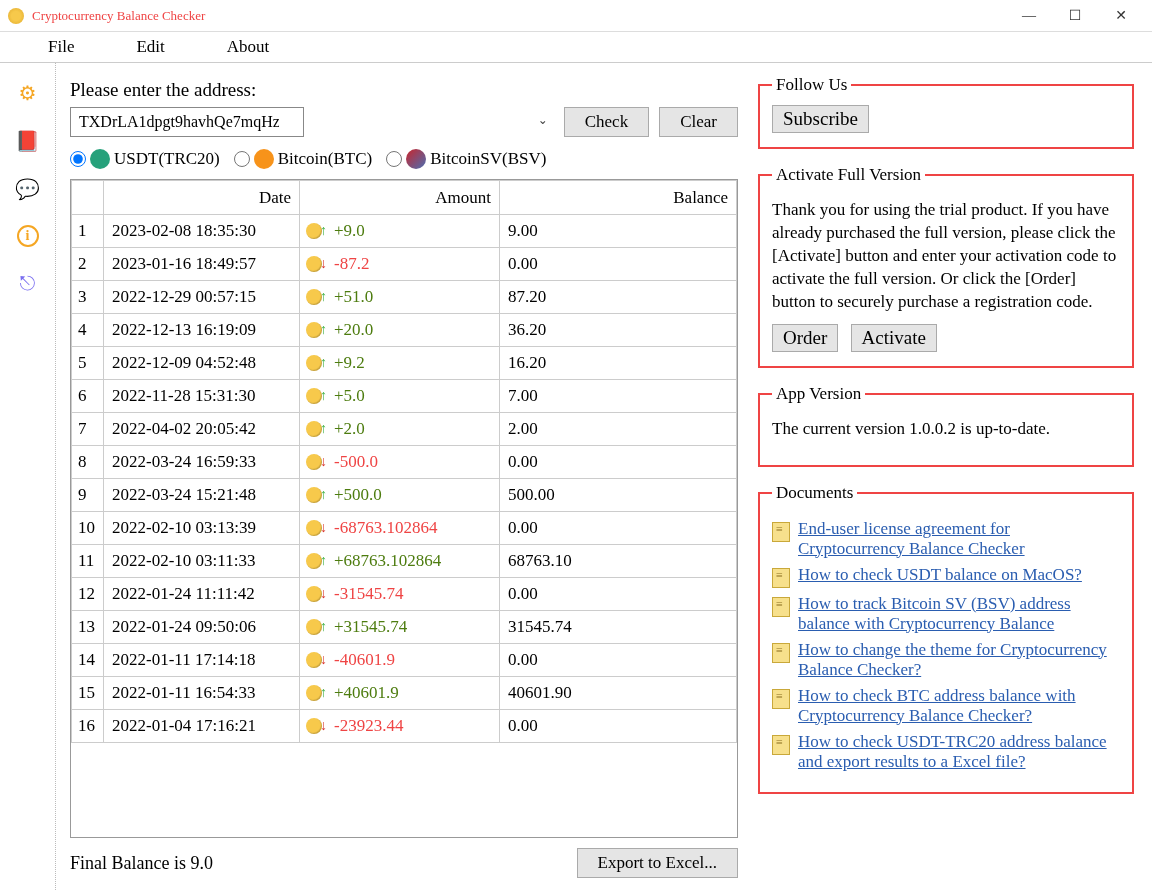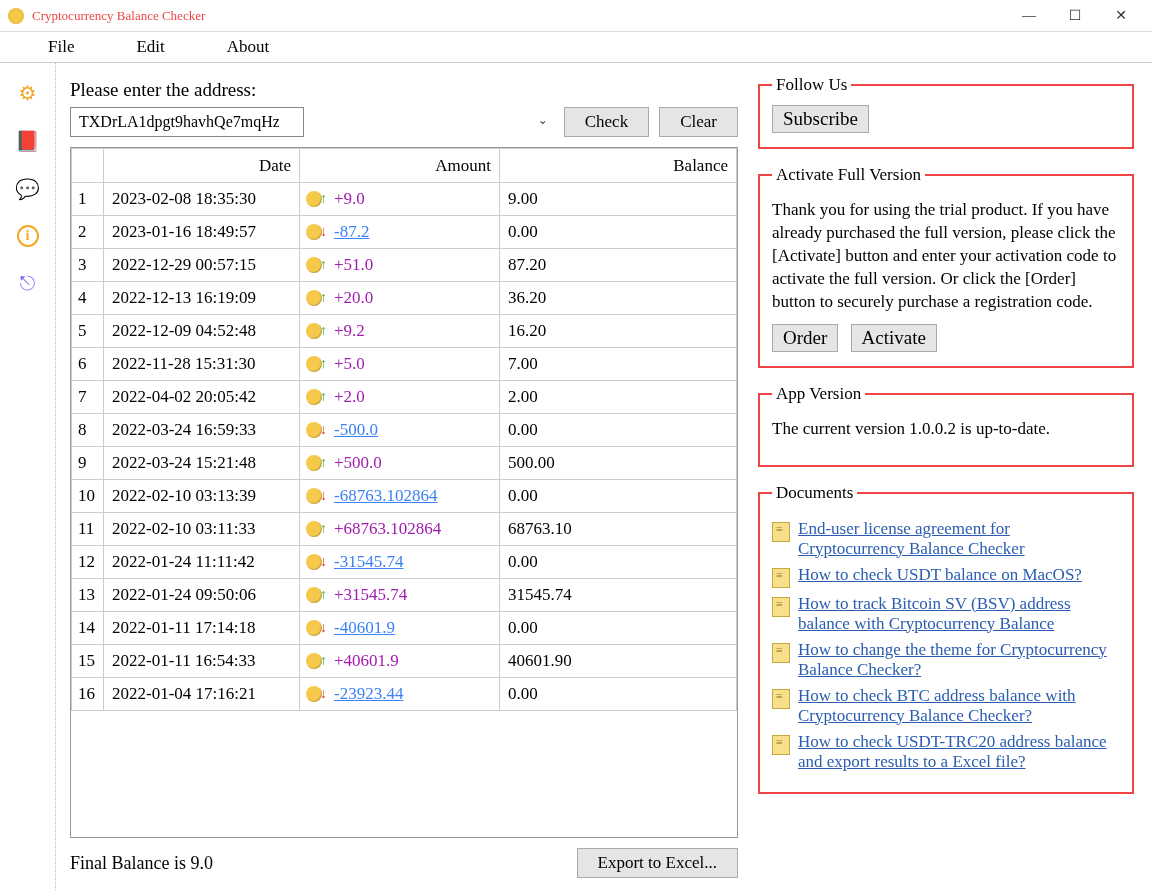--- a/index.html
+++ b/index.html
@@ -144,22 +144,22 @@
 td.idx { text-align: left; padding-left: 6px; }
 td.amt { position: relative; padding-left: 34px; }
 .coin-mini {
   width: 16px; height: 16px; border-radius: 50%;
   background: #f7c94b;
   position: absolute; left: 6px; top: 50%; transform: translateY(-50%);
   box-shadow: inset -1px -1px 1px rgba(0,0,0,.2);
 }
 .arrow-up { color: #3cb043; position: absolute; left: 20px; top: 50%; transform: translateY(-50%); font-size: 14px; }
 .arrow-down { color: #d9372e; position: absolute; left: 20px; top: 50%; transform: translateY(-50%); font-size: 14px; }
-.pos { color: #a21caf; }
-.neg { color: #3b82f6; text-decoration: underline; }
+.pos { color: #4d7c0f; }
+.neg { color: #ef4444; }
 .footer-row {
   margin-top: 10px;
   display: flex;
   align-items: center;
 }
 .footer-row .fb { font-size: 18px; }
 .footer-row .export { margin-left: auto; }
 .right {
   width: 400px;
   padding: 12px 18px 12px 6px;
@@ -227,20 +227,37 @@
 
   <div class="main">
     <div class="prompt-label">Please enter the address:</div>
     <div class="address-row">
       <div class="input-wrap">
         <input class="address-input" value="TXDrLA1dpgt9havhQe7mqHzRT9Zd91C8nV" style="">
         <span class="chev">⌄</span>
       </div>
       <button class="btn">Check</button>
       <button class="btn">Clear</button>
+    </div>
+    <div class="radios">
+      <label class="radio-opt">
+        <input type="radio" name="coin" checked="" style="">
+        <span class="coin-icon coin-usdt"></span>
+        <span>USDT(TRC20)</span>
+      </label>
+      <label class="radio-opt">
+        <input type="radio" name="coin" style="">
+        <span class="coin-icon coin-btc"></span>
+        <span>Bitcoin(BTC)</span>
+      </label>
+      <label class="radio-opt">
+        <input type="radio" name="coin" style="">
+        <span class="coin-icon coin-bsv"></span>
+        <span>BitcoinSV(BSV)</span>
+      </label>
     </div>
 
     <div class="table-wrap">
       <div class="table table-scroll">
         <table>
           <colgroup>
               <col class="idx">
               <col class="date">
               <col class="amt">
               <col>

